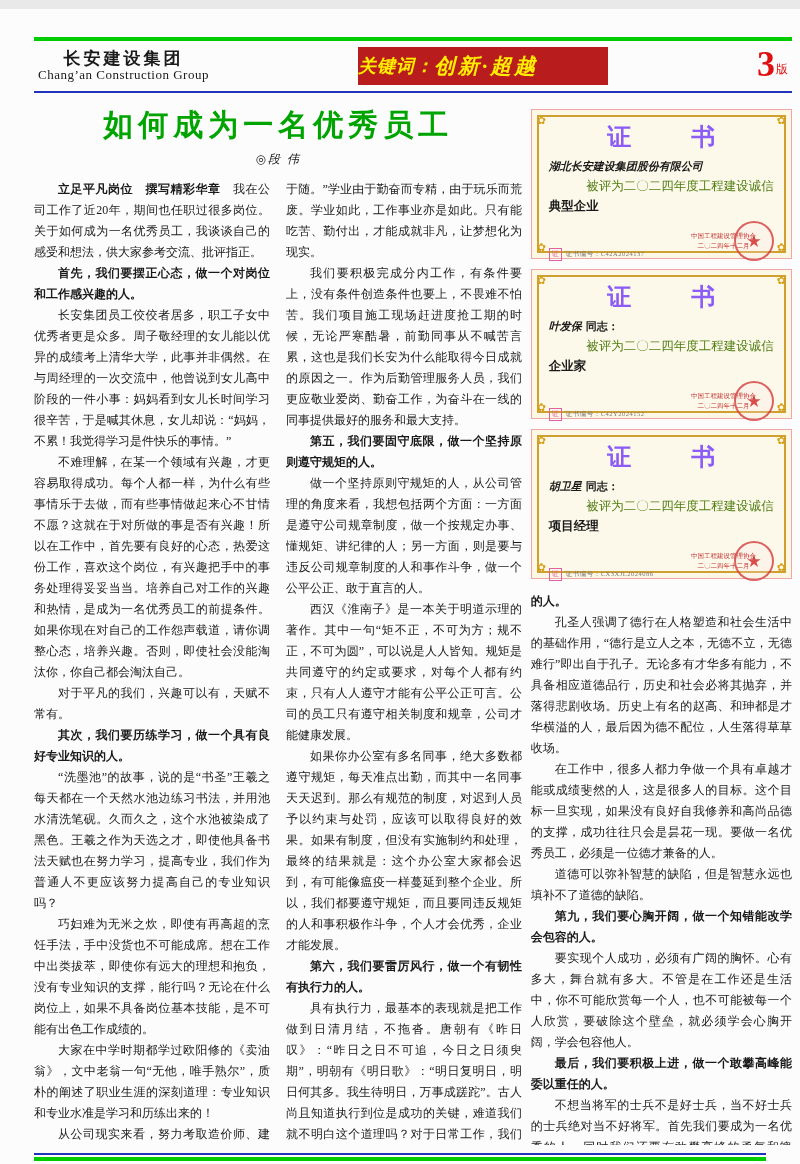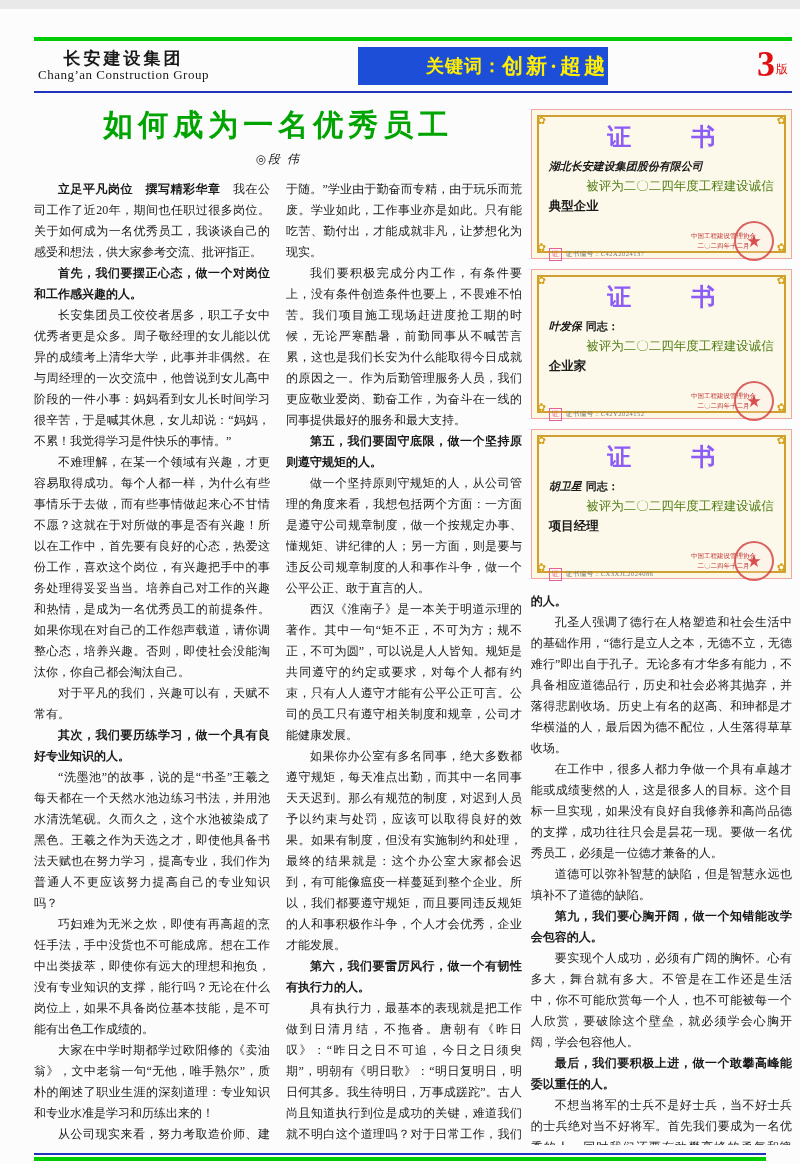--- a/index.html
+++ b/index.html
@@ -7,22 +7,22 @@
         font-family:"Liberation Serif","DejaVu Serif",serif;color:#1a1a1a;}
   .inner{padding:28px 8px 0 34px;box-sizing:border-box;height:100%;display:flex;flex-direction:column;}
   .rule{border:0;margin:0;}
   .rule-green{height:4px;background:#00cc00;}
   .rule-blue{height:2px;background:#2233bb;}
   
   .masthead{display:flex;align-items:center;justify-content:space-between;height:46px;padding:2px 4px;}
   .org{line-height:1.15;text-align:center;}
   .org-cn{font-family:"Liberation Sans","DejaVu Sans",sans-serif;font-weight:bold;font-size:17px;letter-spacing:3px;}
   .org-en{font-size:13px;letter-spacing:.5px;}
-  .banner{background:#1d4ed8;color:#ffee00;width:250px;height:38px;display:flex;align-items:center;justify-content:flex-end;
-          font-weight:bold;}
+  .banner{background:#b91c1c;color:#ffee00;width:250px;height:38px;display:flex;align-items:center;justify-content:flex-start;
+          font-style:italic;font-weight:bold;}
   .banner .kw-label{font-size:18px;letter-spacing:1px;}
   .banner .kw-text{font-size:21px;letter-spacing:3px;}
   .dateblock{text-align:center;font-size:13.5px;line-height:1.35;}
   .pageno{display:flex;align-items:flex-end;padding-bottom:4px;}
   .pageno .num{color:#e01010;font-size:36px;font-weight:bold;line-height:.8;}
   .pageno .lab{color:#e01010;font-size:12px;margin-left:1px;}
   
   .bodywrap{display:flex;margin-top:12px;height:1040px;}
   .leftwrap{width:490px;display:flex;flex-direction:column;}
   .titleblock{height:74px;text-align:center;}

